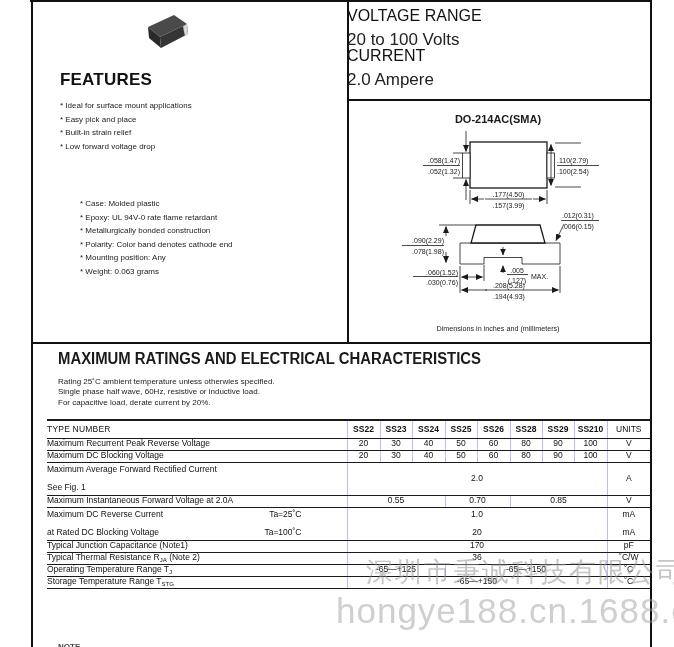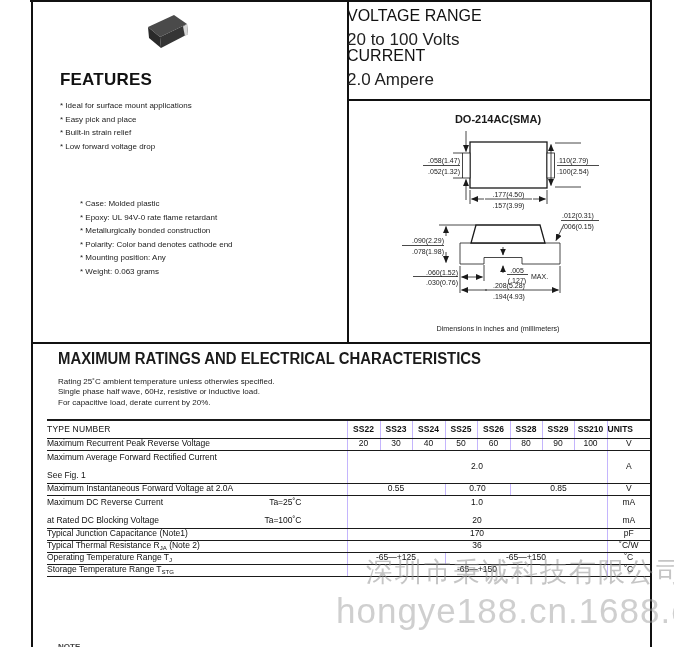--- a/index.html
+++ b/index.html
@@ -19,21 +19,21 @@
   .note{font-size:8px;line-height:10.4px;color:#222;}
   table.ratings{border-collapse:collapse;table-layout:fixed;border-top:2px solid #1a1a1a;}
   table.ratings td{border-bottom:1px solid #1a1a1a;padding:0;line-height:1.1;vertical-align:middle;
                    font-size:8.5px;color:#111;overflow:hidden;}
   td.br{border-right:1px solid #c4b5fd;}
   td.lbl{font-size:8px;padding-left:12px;text-align:left;white-space:nowrap;}
   td.val{text-align:center;}
   td.unit{text-align:center;}
   td.hdrlbl{font-size:11px;letter-spacing:.2px;}
   td.colh{font-size:6.8px;font-weight:bold;text-align:center;}
-  td.unitsh{font-size:8.5px;font-weight:bold;}
+  td.unitsh{font-size:8.5px;font-weight:normal;text-align:center;}
   tr.r18{height:18px;} tr.r12{height:12px;} tr.r32{height:32px;}
   tr.r32 td{height:32px;}
   .two-line{display:flex;flex-direction:column;justify-content:space-between;height:100%;padding:2px 0 2px 0;box-sizing:border-box;gap:8px;}
   td.lbl .two-line{padding-left:0;}
   .cond-line{display:flex;white-space:nowrap;}
   .cond{margin-left:auto;margin-right:45px;}
   .ctr{align-items:center;}
   td.vb{vertical-align:bottom;padding-bottom:2px;}
   .subsm{font-size:6px;position:relative;top:1.5px;}
   
@@ -210,20 +210,32 @@
       <td class="val br">20</td>
       <td class="val br">30</td>
       <td class="val br">40</td>
       <td class="val br">50</td>
       <td class="val br">60</td>
       <td class="val br">80</td>
       <td class="val br">90</td>
       <td class="val br">100</td>
       <td class="unit">V</td>
     </tr>
+    <tr class="r12">
+      <td class="lbl br">Maximum DC Blocking Voltage</td>
+      <td class="val br">20</td>
+      <td class="val br">30</td>
+      <td class="val br">40</td>
+      <td class="val br">50</td>
+      <td class="val br">60</td>
+      <td class="val br">80</td>
+      <td class="val br">90</td>
+      <td class="val br">100</td>
+      <td class="unit">V</td>
+    </tr>
     <tr class="r32">
       <td class="lbl br">
         <div class="two-line">
           <span>Maximum Average Forward Rectified Current</span>
           <span>See Fig. 1</span>
         </div>
       </td>
       <td class="val vb br" colspan="8">2.0</td>
       <td class="unit vb">A</td>
     </tr>

